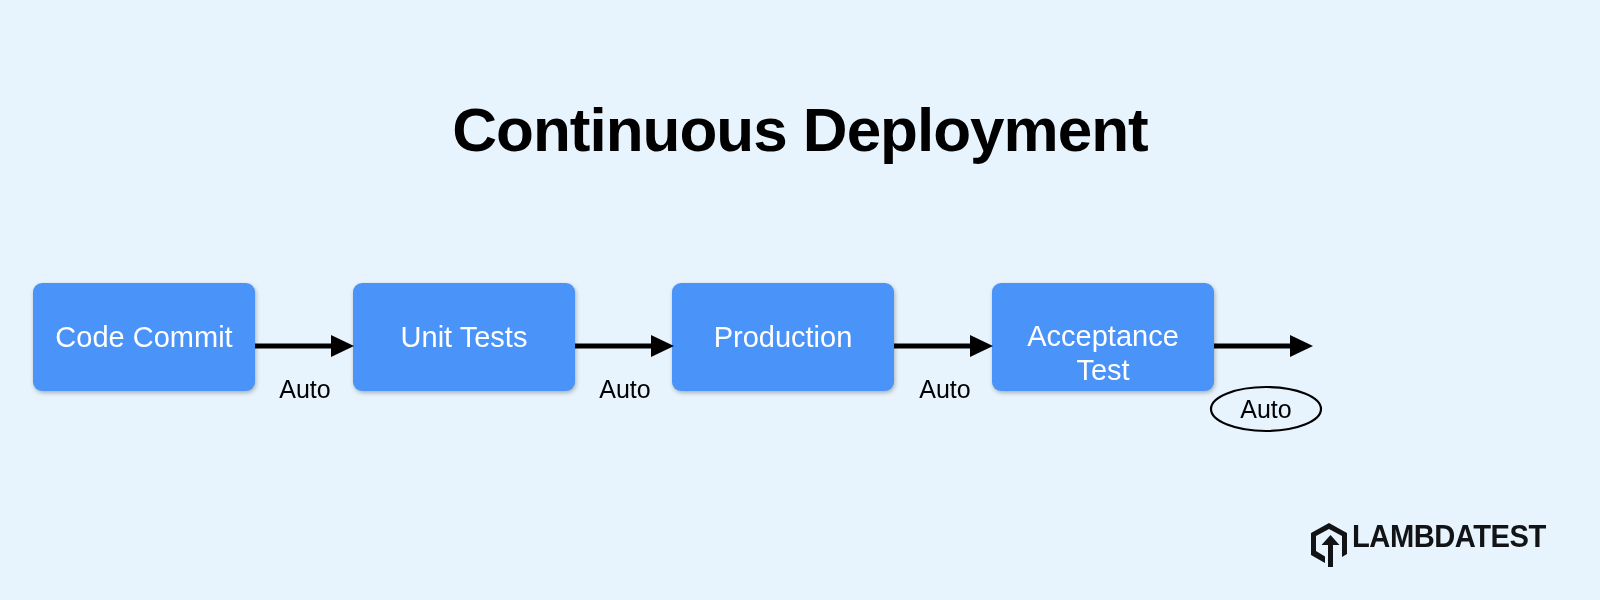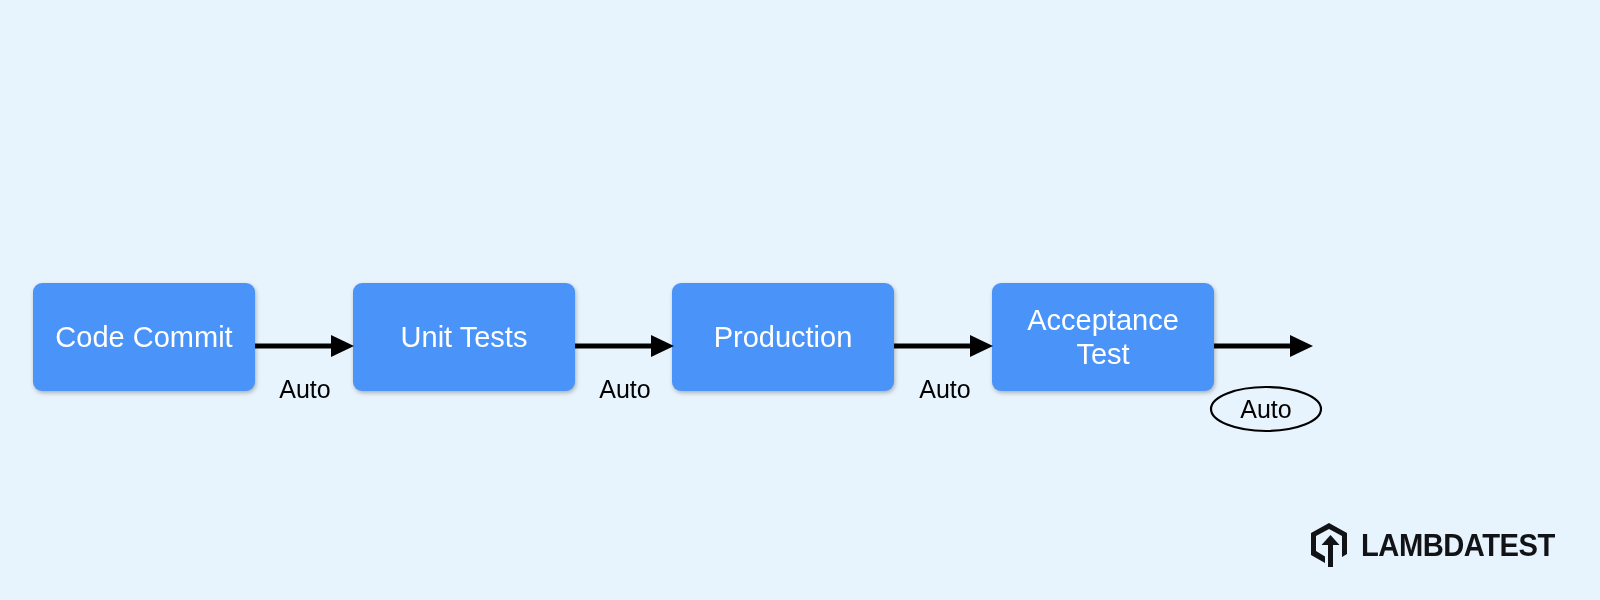--- a/index.html
+++ b/index.html
@@ -55,21 +55,21 @@
     color: #ffffff;
     font-size: 29px;
     line-height: 1.18;
     text-align: center;
     white-space: pre-line;
   }
 
   .stage-0 { left: 33px;   }
   .stage-1 { left: 353px;  }
   .stage-2 { left: 672px;  }
-  .stage-3 { left: 992px;  }
+  .stage-3 { left: 992px; align-items: flex-end;  }
   .stage-4 { left: 1313px; }
 
   
   .arrow {
     position: absolute;
     top: 332px;
     height: 28px;
     width: 99px;
   }
   .arrow svg { display: block; }
@@ -113,22 +113,21 @@
     color: #000000;
     text-align: center;
   }
 
   
   .brand {
     position: absolute;
     left: 1306px;
     top: 521px;
     display: flex;
-    align-items: center;
-    gap: 9px;
+    align-items: flex-start;
   }
   .brand-mark {
     width: 46px;
     height: 48px;
     flex: none;
   }
   .brand-text {
     font-size: 31px;
     font-weight: bold;
     color: #111317;
@@ -137,20 +136,21 @@
     white-space: nowrap;
     transform: scaleX(0.94);
     transform-origin: left center;
   }
 </style>
 </head>
 <body>
 
 <div id="canvas">
 
+  <div class="title">Continuous Deployment</div>
 
   <div class="stage stage-0">
     <span class="stage-label">Code Commit</span>
   </div>
   <div class="stage stage-1">
     <span class="stage-label">Unit Tests</span>
   </div>
   <div class="stage stage-2">
     <span class="stage-label">Production</span>
   </div>

